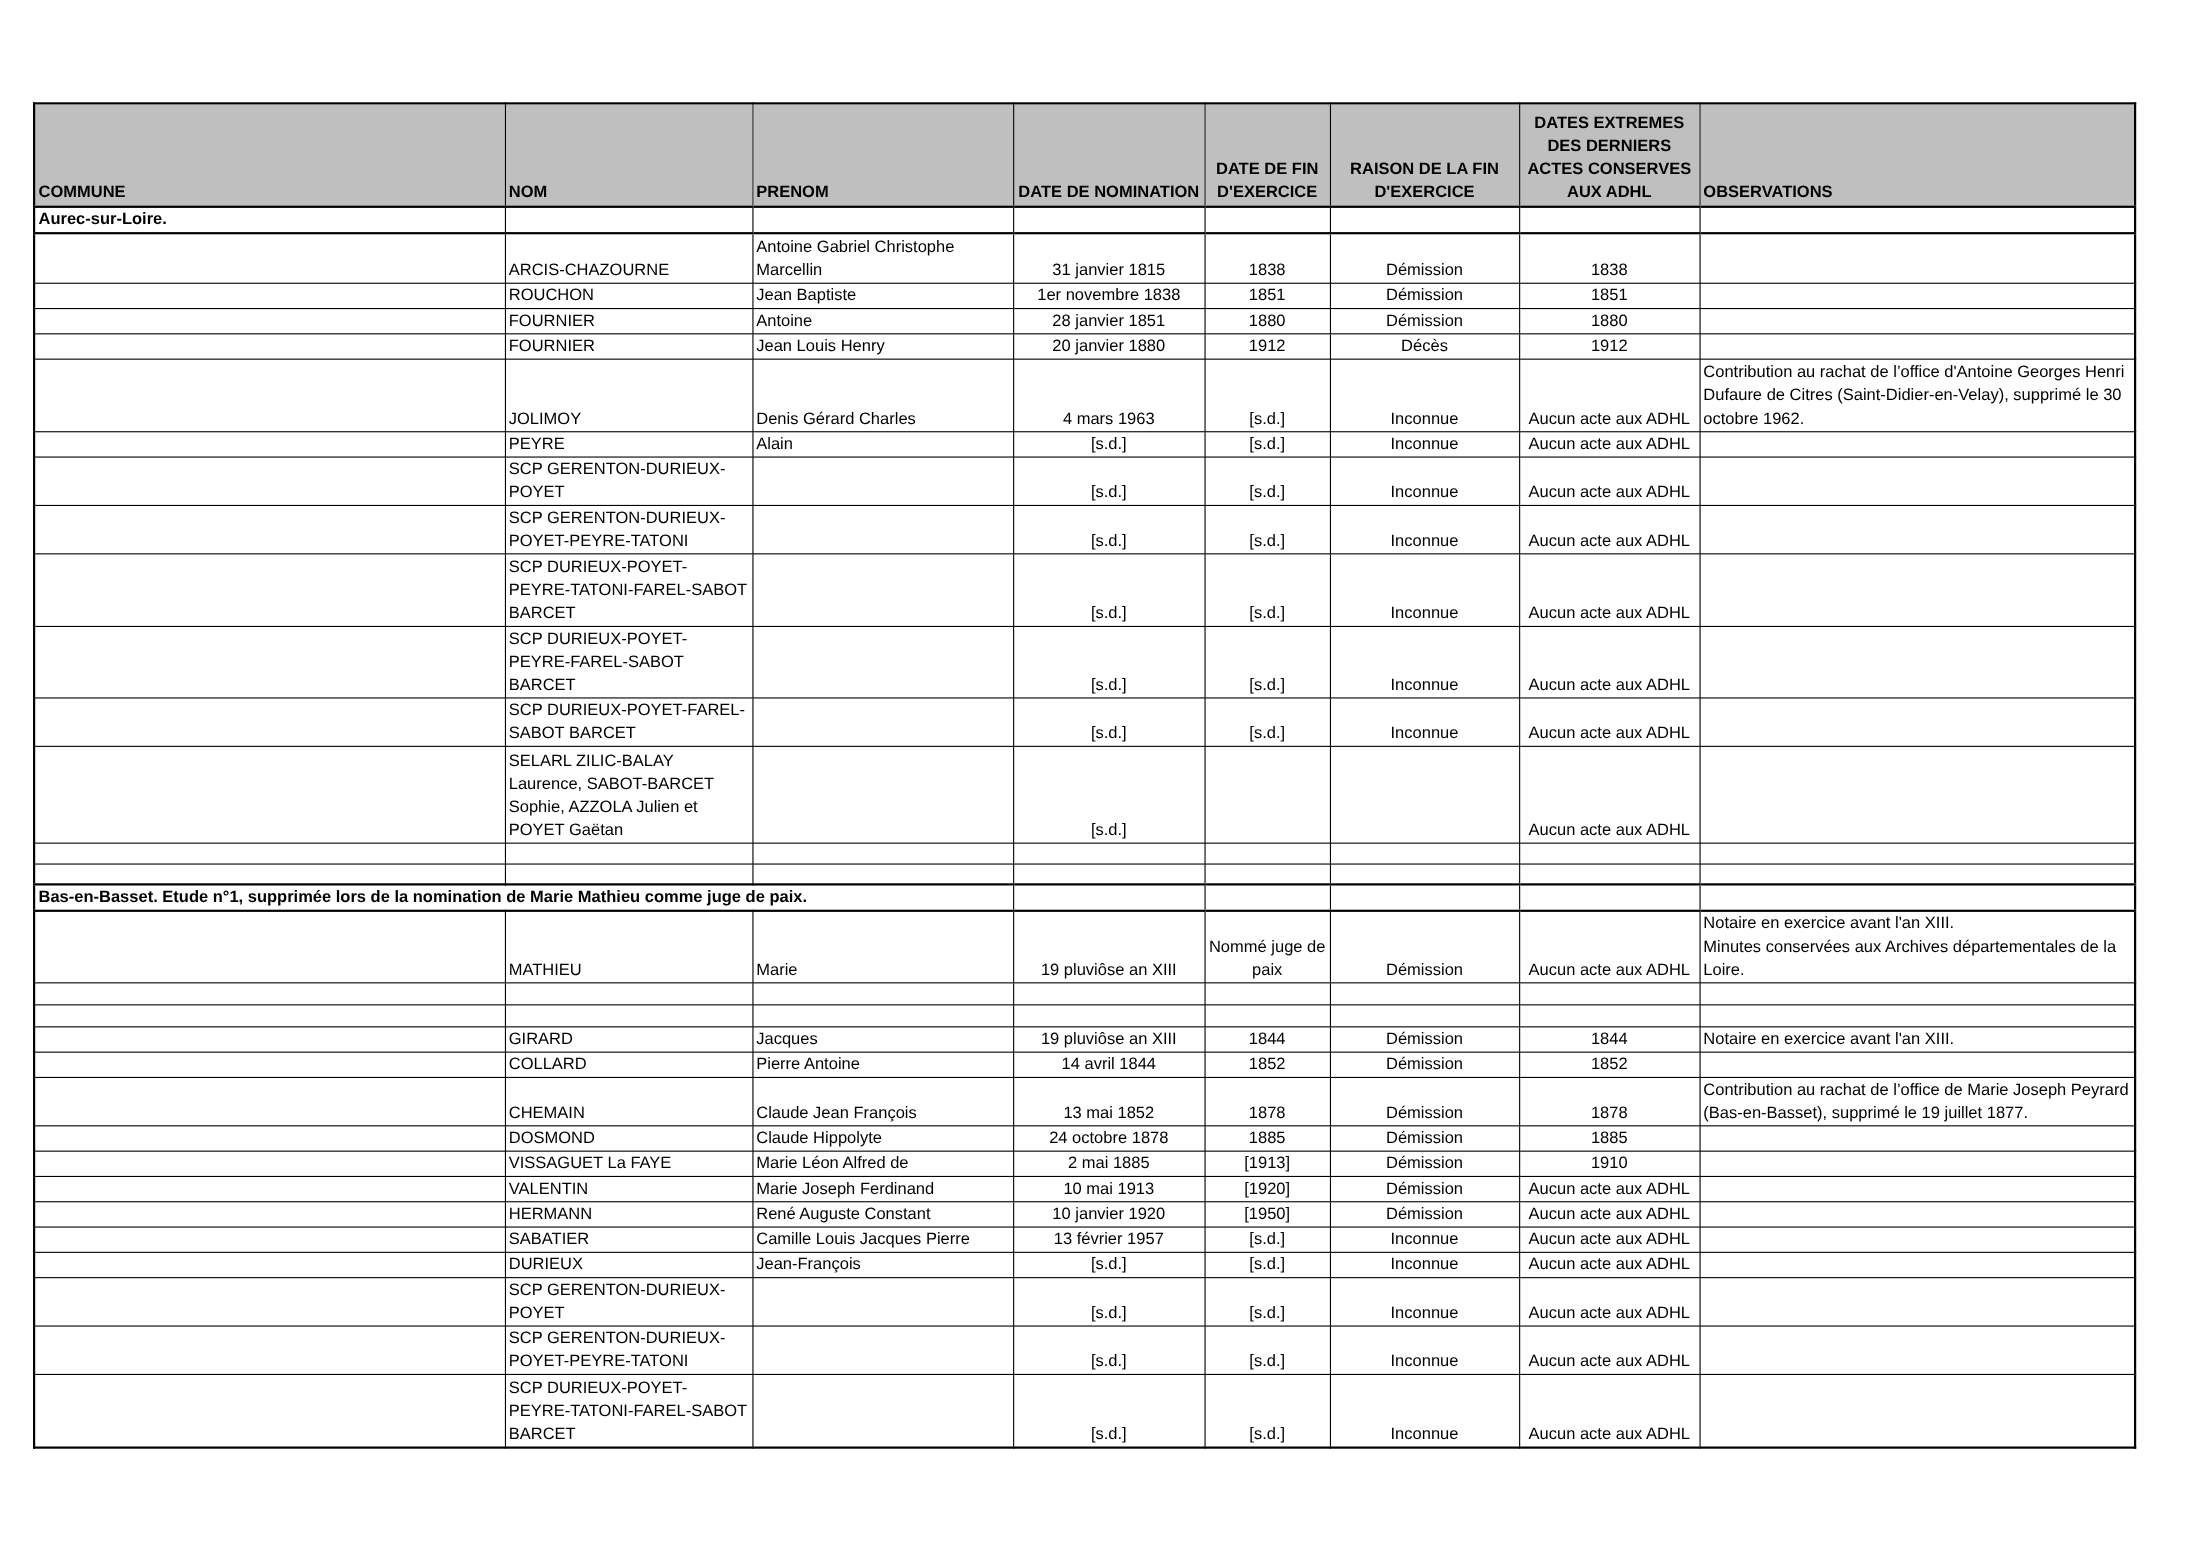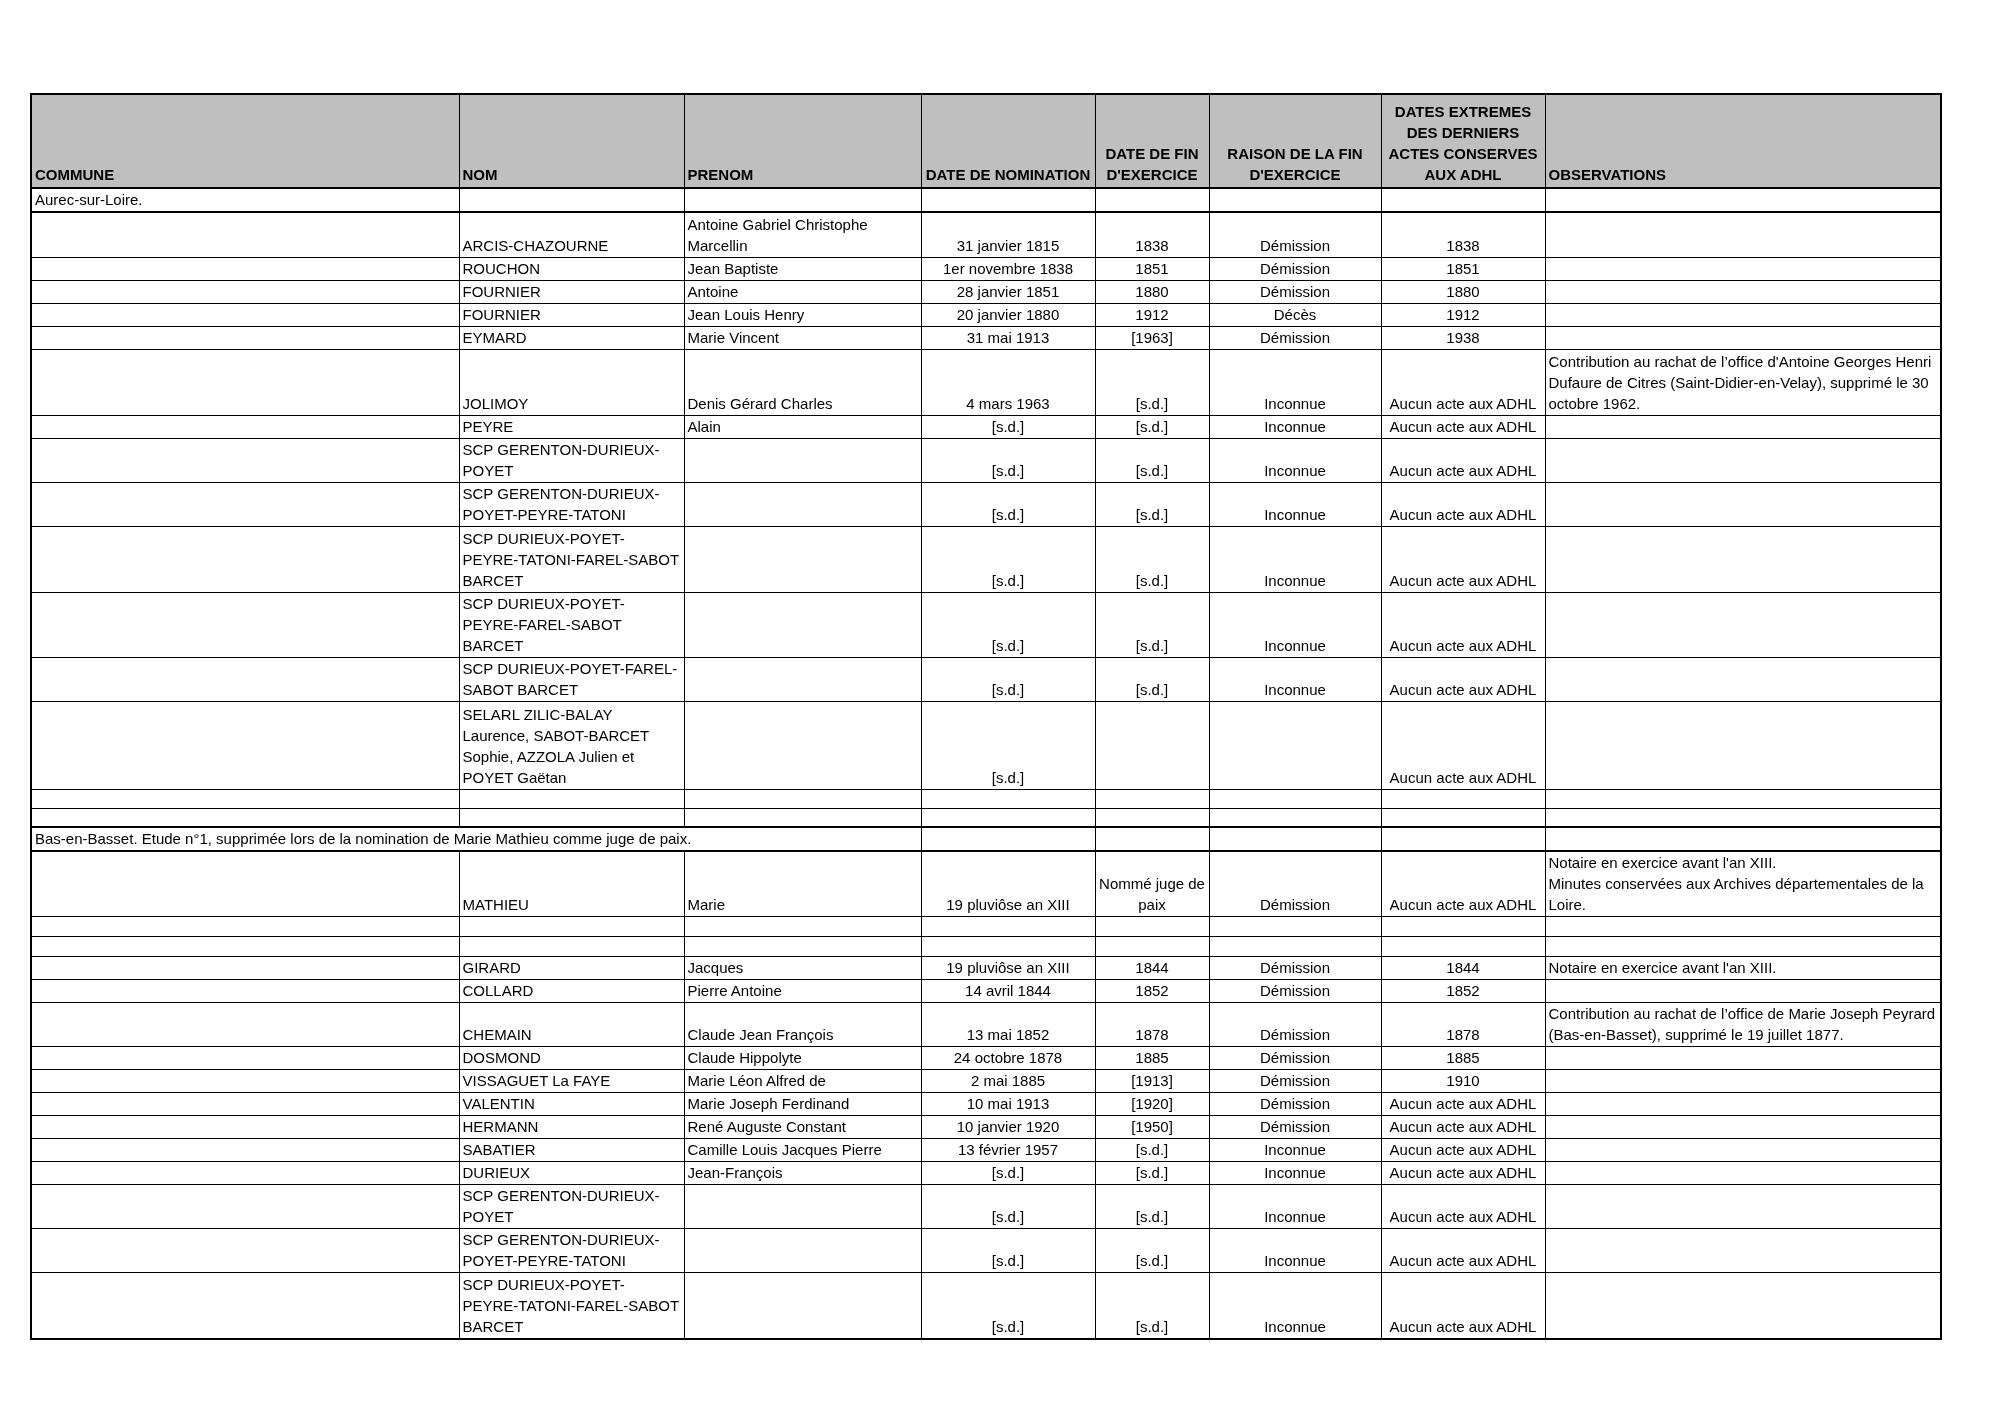--- a/index.html
+++ b/index.html
@@ -28,21 +28,21 @@
   }
   thead th.c-commune, thead th.c-nom, thead th.c-prenom, thead th.c-obs{text-align:left;}
   thead th.c-nomination{white-space:nowrap;}
   td.c-commune, td.c-nom, td.c-prenom, td.c-obs{text-align:left;}
   td.c-nomination, td.c-fin, td.c-raison, td.c-dates{text-align:center;}
   td.c-obs{white-space:pre-wrap;}
   tr.section td{
     border-top:2px solid var(--border,#000);
     border-bottom:2px solid var(--border,#000);
   }
-  tr.section .section-title{font-weight:normal;white-space:nowrap;margin-left:20px;}
+  tr.section .section-title{font-weight:bold;white-space:nowrap;margin-left:20px;}
 </style>
 </head>
 <body style="--header-bg: #bfbfbf; --border: #000000; background: rgb(255, 255, 255);">
 
 <div class="sheet">
   <table>
     <colgroup>
       <col style="width:428px">
         <col style="width:225px">
         <col style="width:237px">
@@ -108,30 +108,20 @@
         <tr style="height: 22px;">
           <td class="c-commune"></td>
           <td class="c-nom">FOURNIER</td>
           <td class="c-prenom">Jean Louis Henry</td>
           <td class="c-nomination">20 janvier 1880</td>
           <td class="c-fin">1912</td>
           <td class="c-raison">Décès</td>
           <td class="c-dates">1912</td>
           <td class="c-obs"></td>
         </tr>
-        <tr style="height: 22px;">
-          <td class="c-commune"></td>
-          <td class="c-nom">EYMARD</td>
-          <td class="c-prenom">Marie Vincent</td>
-          <td class="c-nomination">31 mai 1913</td>
-          <td class="c-fin">[1963]</td>
-          <td class="c-raison">Démission</td>
-          <td class="c-dates">1938</td>
-          <td class="c-obs"></td>
-        </tr>
         <tr style="height: 66px;">
           <td class="c-commune"></td>
           <td class="c-nom">JOLIMOY</td>
           <td class="c-prenom">Denis Gérard Charles</td>
           <td class="c-nomination">4 mars 1963</td>
           <td class="c-fin">[s.d.]</td>
           <td class="c-raison">Inconnue</td>
           <td class="c-dates">Aucun acte aux ADHL</td>
           <td class="c-obs">Contribution au rachat de l’office d'Antoine Georges Henri Dufaure de Citres (Saint-Didier-en-Velay), supprimé le 30 octobre 1962.</td>
         </tr>

